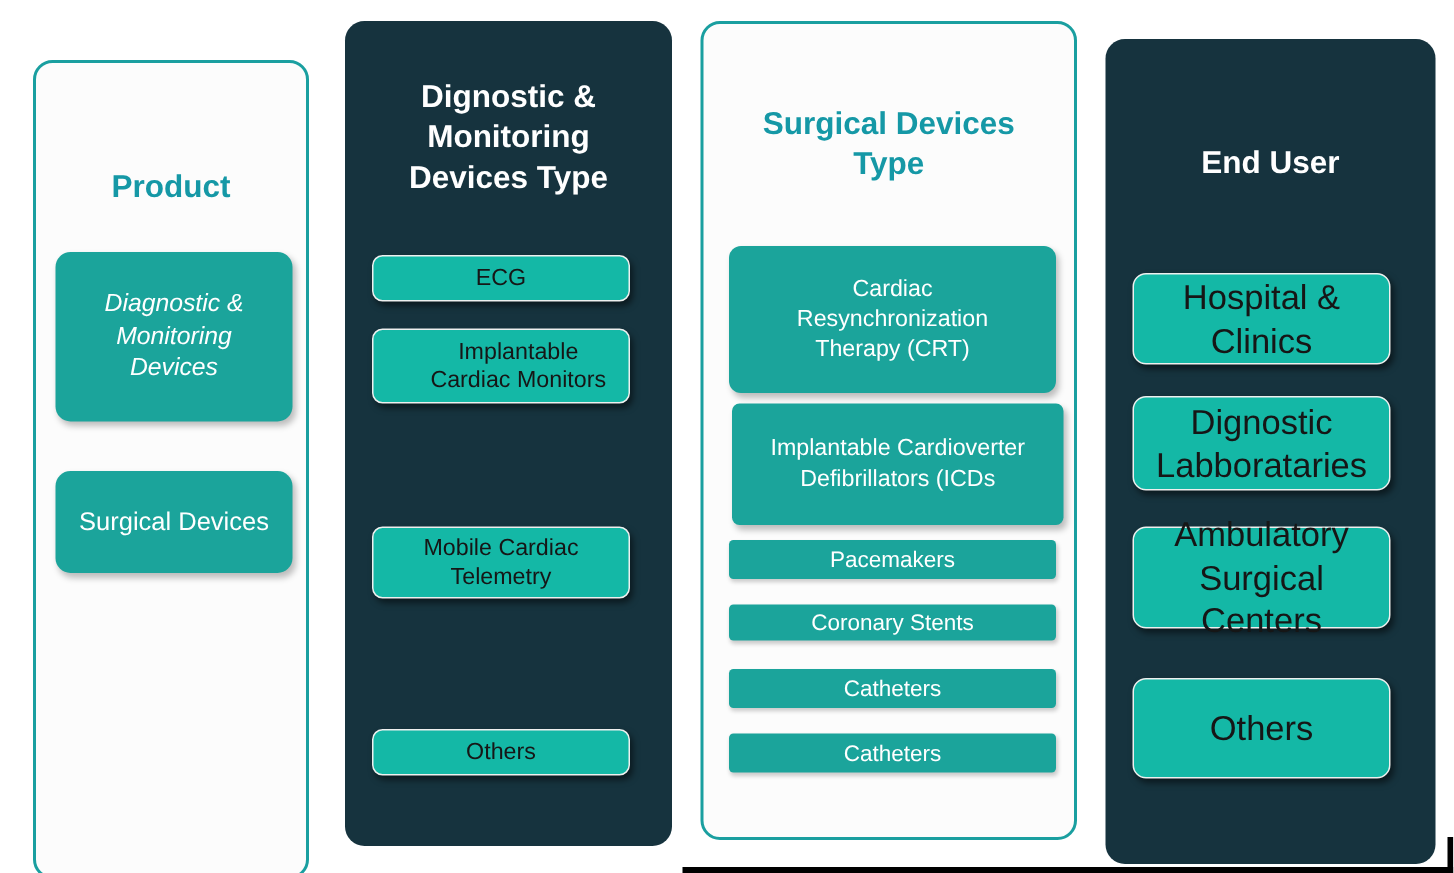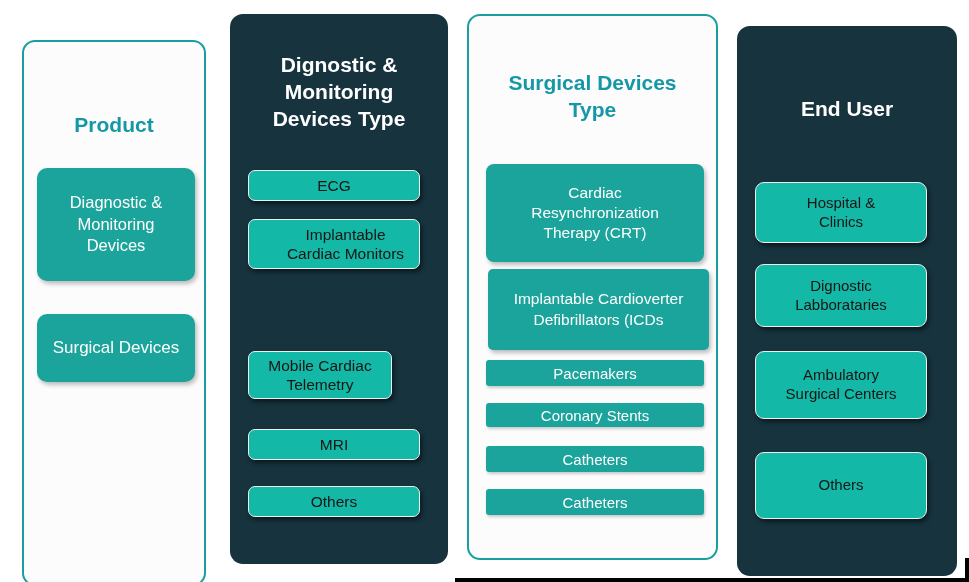--- a/index.html
+++ b/index.html
@@ -36,62 +36,59 @@
     border-radius:10px;
     box-shadow:2px 3px 4px rgba(0,0,0,0.25);
     font-size:16.5px; line-height:1.3;
   }
   .gray-box{
     background:#14b8a6; color:#161616;
     border:1.5px solid #eef0ef; border-radius:7px;
     box-shadow:2px 3px 4px rgba(0,0,0,0.5);
     font-size:15.5px; line-height:1.25;
   }
-  .gray-box.big{ font-size:15px; border-radius:9px; }
+  .gray-box.big{ font-size:23px; border-radius:9px; }
   .bar{
     background:#1ba49b; color:#ffffff;
     border-radius:3px; font-size:15px;
     box-shadow:1px 2px 3px rgba(0,0,0,0.2);
   }
   .edge{ position:absolute; background:#000000; }
 </style>
 </head>
 <body>
 
 <div class="canvas">
 
   <section class="col light" style="left:22px; top:16px; width:184px; height:546px;margin-top:24px;">
     <h2 class="title teal" style="top:70px;">Product</h2>
-    <div class="box teal-box" style="left:13px; top:126px; width:158px; height:113px;">
+    <div class="box teal-box" style="left:13px; top:126px; width:158px; height:113px;font-style:italic;">
       <span>Diagnostic &amp;
 Monitoring
 Devices</span>
     </div>
     <div class="box teal-box" style="left:13px; top:272px; width:158px; height:68px; font-size:17px;">
       <span>Surgical Devices</span>
     </div>
   </section>
 
   <section class="col dark" style="left:230px; top:14px; width:218px; height:550px;">
     <h2 class="title white" style="top:38px;">Dignostic &amp;
 Monitoring
 Devices Type</h2>
     <div class="box gray-box" style="left:18px; top:156px; width:172px; height:31px;">
       <span>ECG</span>
     </div>
     <div class="box gray-box" style="left:18px; top:205px; width:172px; height:50px;padding-left:23px;">
       <span>Implantable
 Cardiac Monitors</span>
     </div>
-    <div class="box gray-box" style="left:18px; top:337px; width:144px; height:48px;">
+    <div class="box gray-box" style="left:18px; top:337px; width:172px; height:48px;">
       <span>Mobile Cardiac
 Telemetry</span>
-    </div>
-    <div class="box gray-box" style="left:18px; top:415px; width:172px; height:31px;">
-      <span>MRI</span>
     </div>
     <div class="box gray-box" style="left:18px; top:472px; width:172px; height:31px;">
       <span>Others</span>
     </div>
   </section>
 
   <section class="col light" style="left:467px; top:14px; width:251px; height:546px;">
     <h2 class="title teal" style="top:54px;">Surgical Devices
 Type</h2>
     <div class="box teal-box" style="left:17px; top:148px; width:218px; height:98px; font-size:15.5px; border-radius:8px;">

